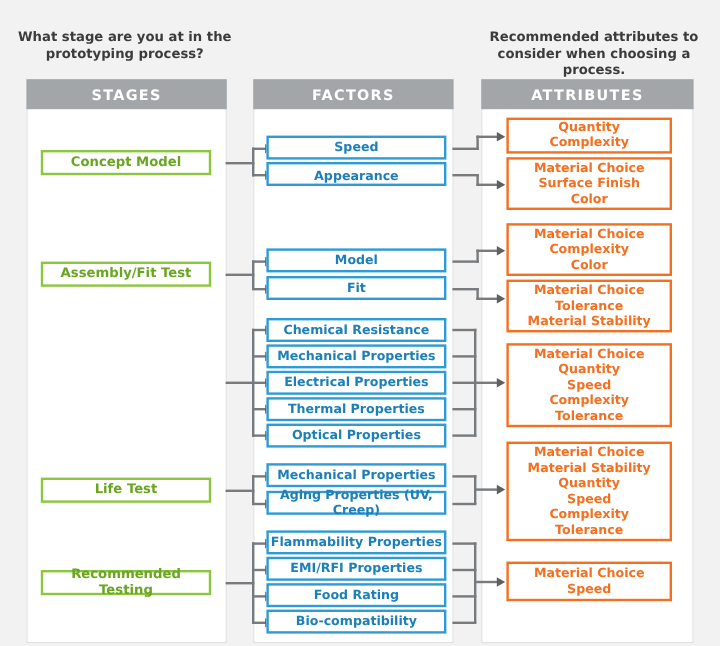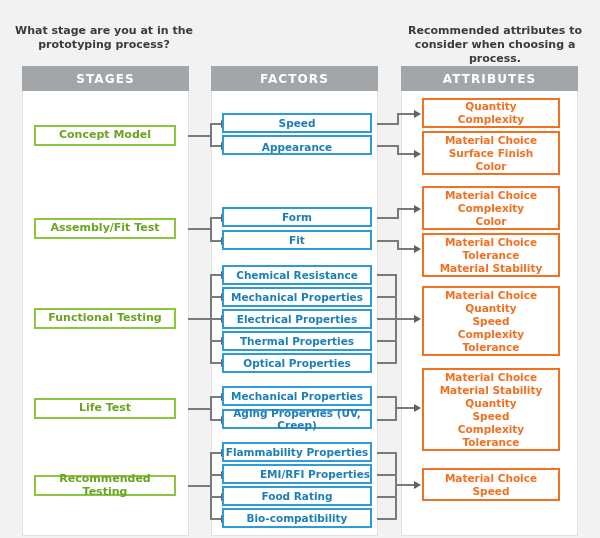--- a/index.html
+++ b/index.html
@@ -189,38 +189,35 @@
   <div class="vline" style="left:395px;top:436px;height:67px;"></div>
   <div class="hline" style="left:395px;top:468px;width:20px;"></div>
   <div class="arrow" style="left:414px;top:464.5px;"></div>
 
   <div class="node stage" style="left:34px;top:109px;width:142px;height:21px;">
     <span class="lines">Concept Model</span>
   </div>
   <div class="node stage" style="left:34px;top:202px;width:142px;height:21px;">
     <span class="lines">Assembly/Fit Test</span>
   </div>
-  <div class="node stage" style="left:34px;top:292px;width:142px;height:21px;">
-    <span class="lines">Functional Testing</span>
-  </div>
   <div class="node stage" style="left:34px;top:382px;width:142px;height:21px;">
     <span class="lines">Life Test</span>
   </div>
   <div class="node stage" style="left:34px;top:459px;width:142px;height:21px;">
     <span class="lines">Recommended Testing</span>
   </div>
 
   <div class="node factor" style="left:222px;top:97px;width:150px;height:20px;">
     <span class="lines">Speed</span>
   </div>
   <div class="node factor" style="left:222px;top:119px;width:150px;height:20px;align-items:flex-end;">
     <span class="lines">Appearance</span>
   </div>
   <div class="node factor" style="left:222px;top:191px;width:150px;height:20px;">
-    <span class="lines">Form</span>
+    <span class="lines">Model</span>
   </div>
   <div class="node factor" style="left:222px;top:214px;width:150px;height:20px;">
     <span class="lines">Fit</span>
   </div>
   <div class="node factor" style="left:222px;top:249px;width:150px;height:20px;">
     <span class="lines">Chemical Resistance</span>
   </div>
   <div class="node factor" style="left:222px;top:271px;width:150px;height:20px;">
     <span class="lines">Mechanical Properties</span>
   </div>
@@ -235,21 +232,21 @@
   </div>
   <div class="node factor" style="left:222px;top:370px;width:150px;height:20px;">
     <span class="lines">Mechanical Properties</span>
   </div>
   <div class="node factor" style="left:222px;top:393px;width:150px;height:20px;">
     <span class="lines">Aging Properties (UV, Creep)</span>
   </div>
   <div class="node factor" style="left:222px;top:426px;width:150px;height:20px;">
     <span class="lines">Flammability Properties</span>
   </div>
-  <div class="node factor" style="left:222px;top:448px;width:150px;height:20px;justify-content:flex-end;">
+  <div class="node factor" style="left:222px;top:448px;width:150px;height:20px;">
     <span class="lines">EMI/RFI Properties</span>
   </div>
   <div class="node factor" style="left:222px;top:470px;width:150px;height:20px;">
     <span class="lines">Food Rating</span>
   </div>
   <div class="node factor" style="left:222px;top:492px;width:150px;height:20px;">
     <span class="lines">Bio-compatibility</span>
   </div>
 
   <div class="node attr" style="left:422px;top:82px;width:138px;height:30px;">

